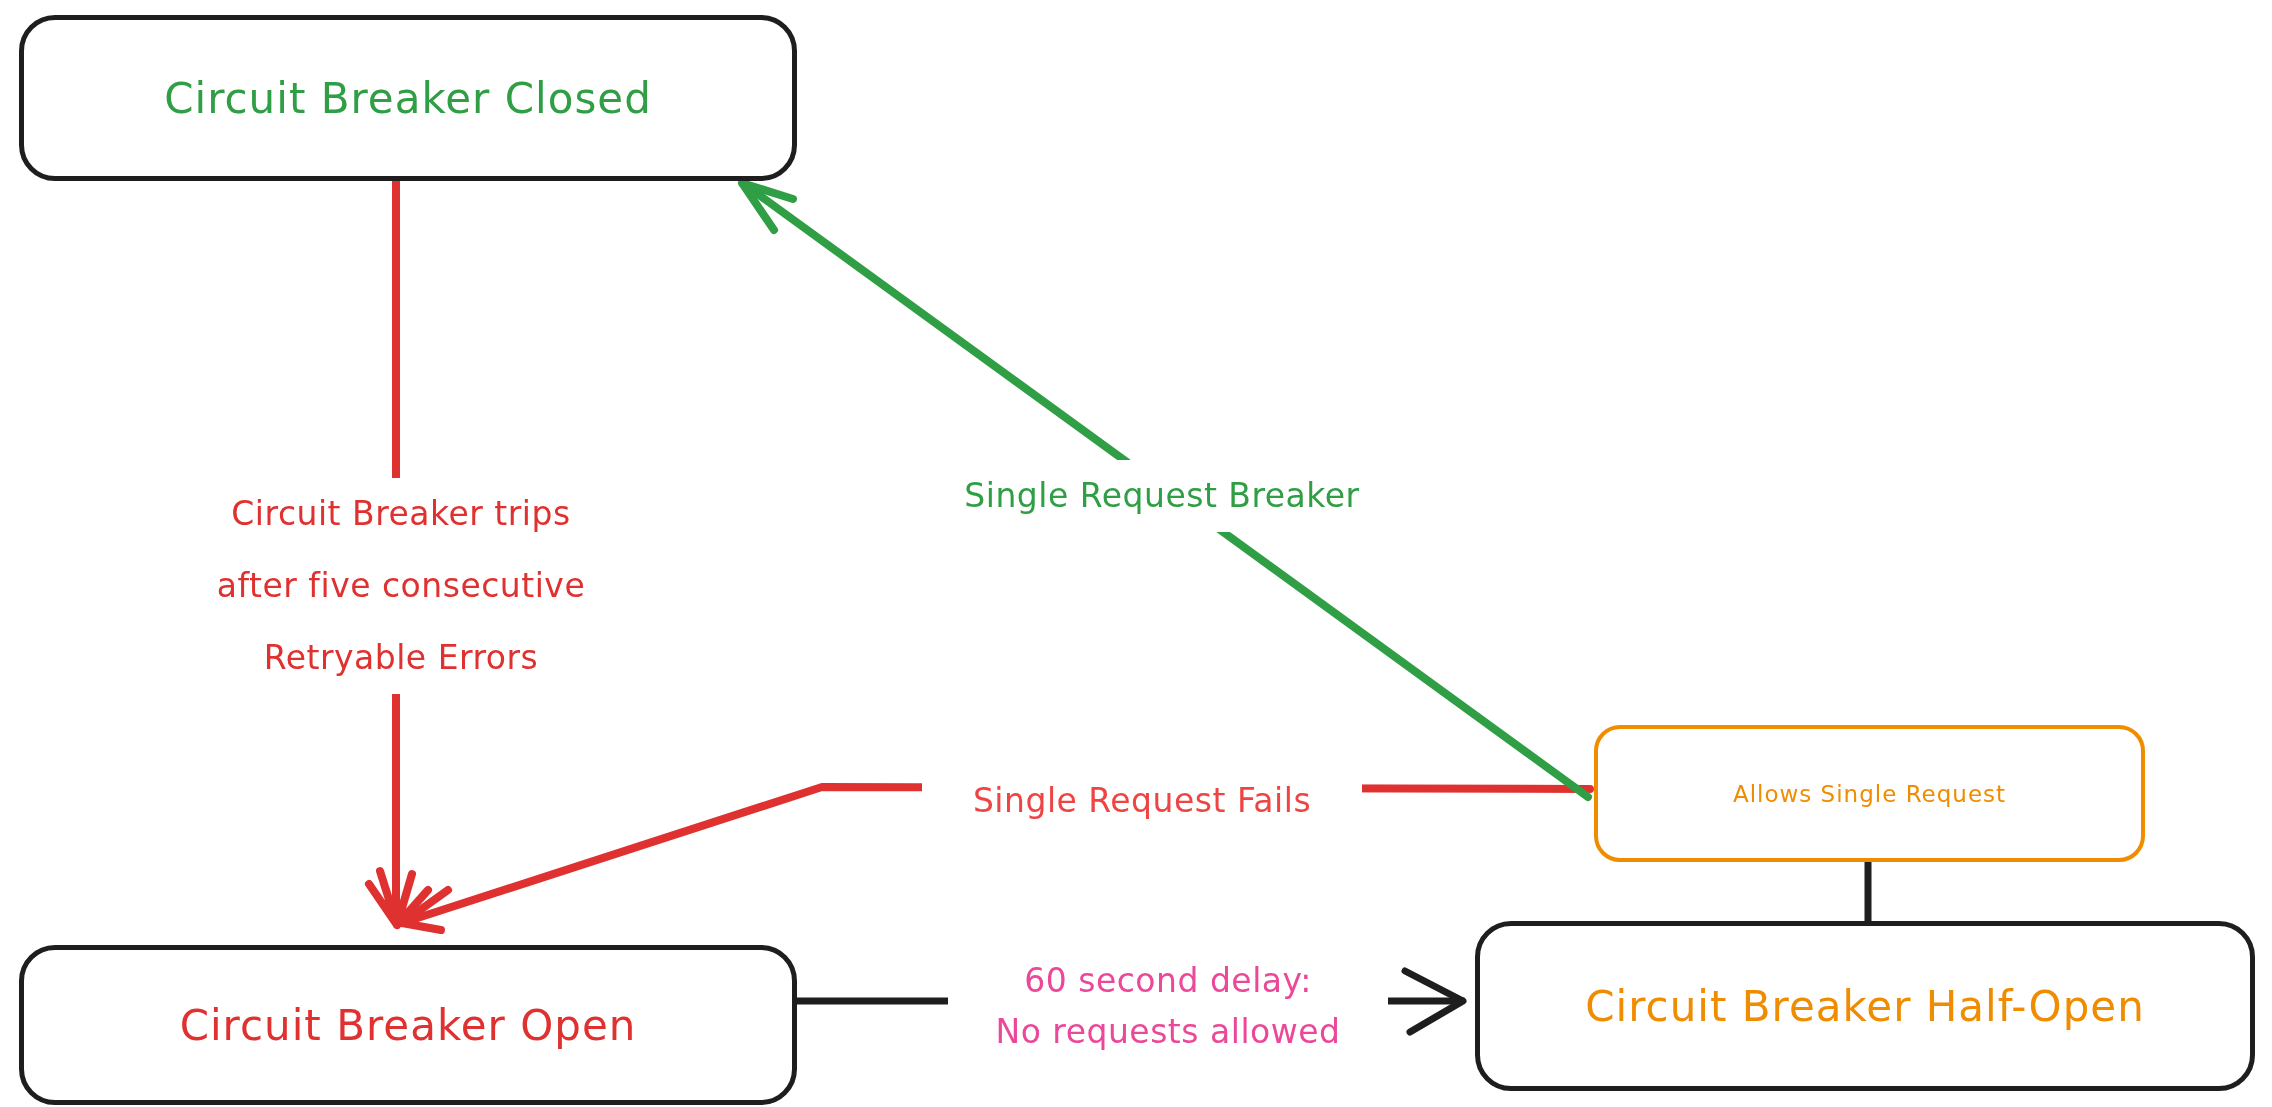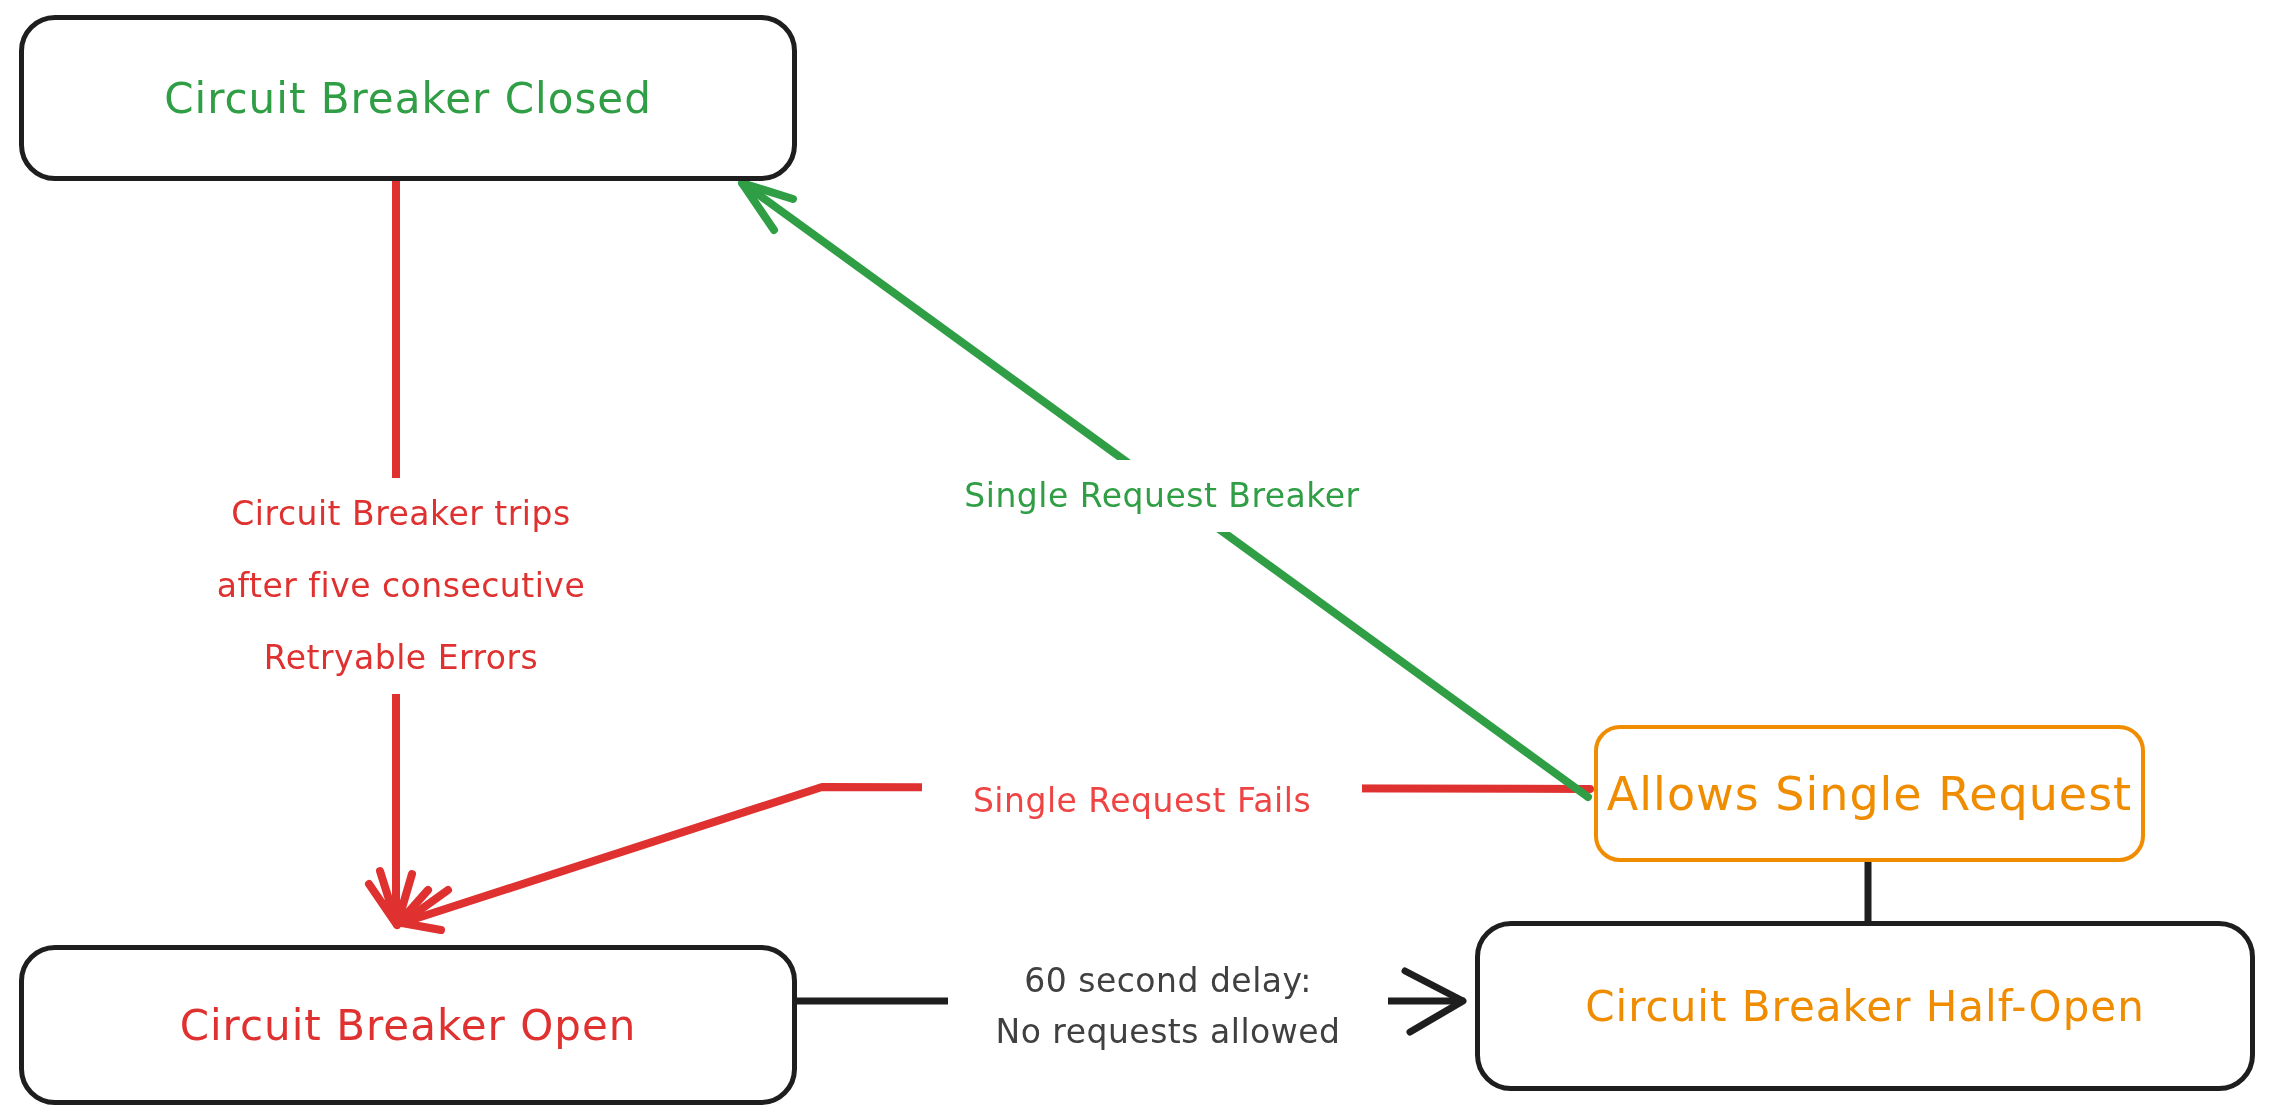--- a/index.html
+++ b/index.html
@@ -27,21 +27,21 @@
     letter-spacing: 1px;
   }
   .node.state {
     border: 5px solid #1e1e1e;
     border-radius: 36px;
     font-size: 42px;
   }
   .node.sub {
     border: 4px solid #f08c00;
     border-radius: 26px;
-    font-size: 46px;
+    font-size: 23px;
   }
   .edge-label {
     position: absolute;
     background: #ffffff;
     text-align: center;
     font-size: 33px;
     line-height: 72px;
     white-space: pre-line;
     letter-spacing: 0.5px;
   }
@@ -94,16 +94,16 @@
   </div>
 
   <div class="edge-label" style="left: 151px; top: 478px; width: 500px; color: rgb(224, 49, 49);">Circuit Breaker trips
 after five consecutive
 Retryable Errors</div>
 
   <div class="edge-label" style="left: 922px; top: 460px; width: 480px; color: rgb(47, 158, 68);">Single Request Breaker</div>
 
   <div class="edge-label" style="left: 922px; top: 765px; width: 440px; color: #ef4444;">Single Request Fails</div>
 
-  <div class="edge-label" style="left: 948px; top: 955px; width: 440px; line-height: 51px; color: #404040;">60 second delay:
+  <div class="edge-label" style="left: 948px; top: 955px; width: 440px; line-height: 51px; color: #ec4899;">60 second delay:
 No requests allowed</div>
 
 </div>
 
 </body></html>

